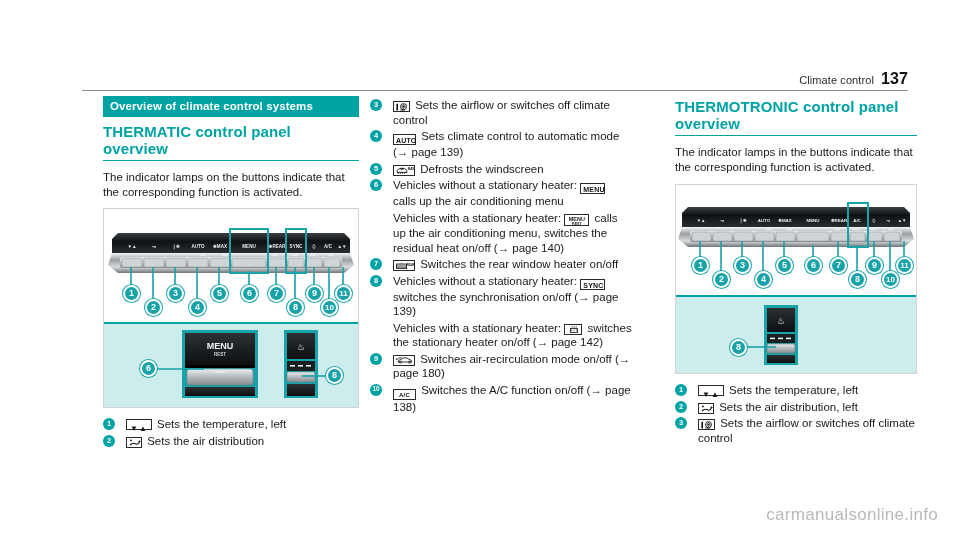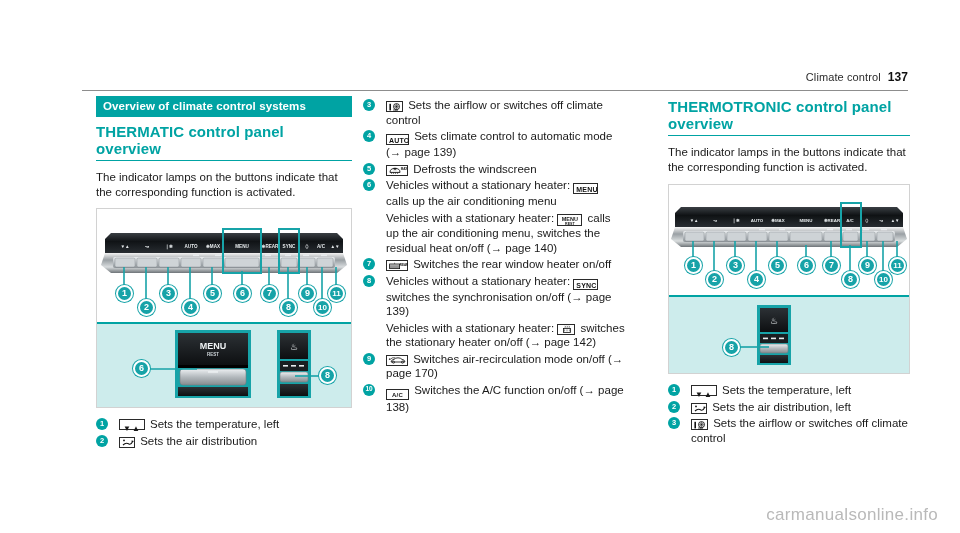--- a/index.html
+++ b/index.html
@@ -14,28 +14,28 @@
   .page{position:absolute;left:0;top:0;width:960px;height:533px;}
 
   
   .hdr{
     position:absolute;left:82px;top:70px;width:826px;height:22px;
   }
   .hdr-text{
     position:absolute;right:0;top:0;
     font-size:11px;color:#2b2b2b;letter-spacing:.1px;white-space:nowrap;
   }
-  .hdr-text .pg{font-weight:bold;font-size:12px;margin-left:7px;color:#111;}
+  .hdr-text .pg{font-weight:bold;font-size:16px;margin-left:7px;color:#111;}
   .hdr-rule{
     position:absolute;left:0;top:20px;width:826px;height:1px;
     background:#8d8d8d;
   }
 
   
-  .cols{position:absolute;left:2px;top:96px;width:884px;height:400px;}
+  .cols{position:absolute;left:9px;top:96px;width:884px;height:400px;}
   .col{position:absolute;top:0;}
   .col-l{left:94px;width:256px;}
   .col-m{left:361px;width:262px;}
   .col-c{left:666px;width:242px;}
 
   
   .h1band{
     background:#00a3a3;color:#fff;
     font-size:11.5px;font-weight:bold;
     padding:4px 7px 5px 7px;
@@ -406,21 +406,21 @@
           <div class="itxt">
             <span class="kc" style="width:22px;">
               <svg width="20" height="9" viewBox="0 0 20 9" style="left:0.5px;top:0.5px;">
                 <path d="M3 6 q0.4 -2.4 3 -2.6 q1.4 -1.6 4 -1.6 q2.6 0 4 1.6 q2.6 0.2 3 2.6 z" fill="none" stroke="#111" stroke-width="0.85"></path>
                 <circle cx="5.5" cy="6.2" r="1.1" fill="none" stroke="#111" stroke-width="0.7"></circle>
                 <circle cx="14.5" cy="6.2" r="1.1" fill="none" stroke="#111" stroke-width="0.7"></circle>
                 <path d="M2.2 3.2 q2 -2 5 -1.4" stroke="#111" stroke-width="0.7" fill="none"></path>
                 <path d="M1.4 2 l1.2 1.6 l-1.8 0.5 z" fill="#111"></path>
               </svg>
             </span>
-            <span>Switches air-recirculation mode on/off (→ page 170)</span>
+            <span>Switches air-recirculation mode on/off (→ page 180)</span>
           </div>
         </div>
 
         <div class="irow">
           <div class="num small" style="font-size:6.5px;">10</div>
           <div class="itxt">
             <span class="kc" style="width:23px;"><span class="kc-txt" style="font-size:6px;">A/C</span></span>
             <span>Switches the A/C function on/off (→ page 138)</span>
           </div>
         </div>

